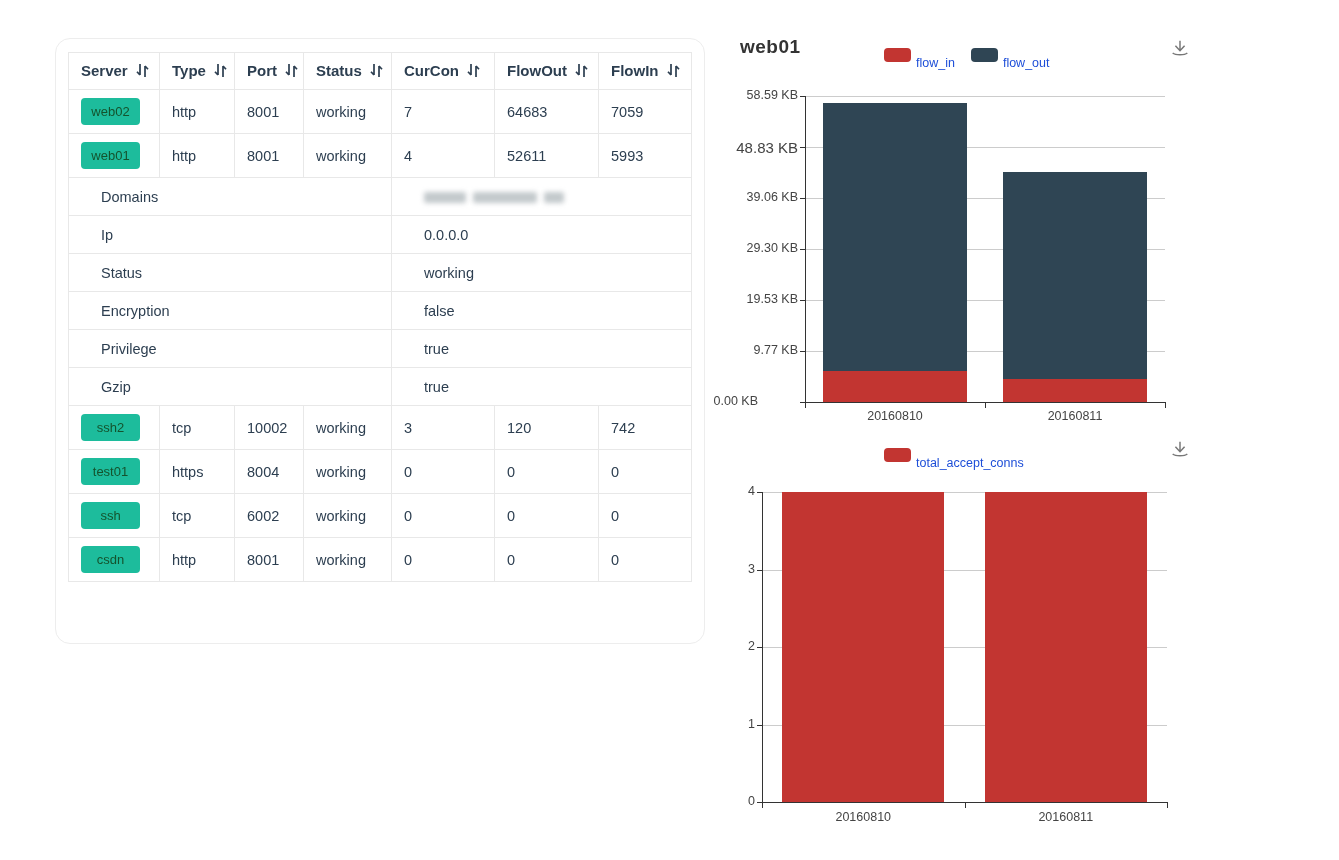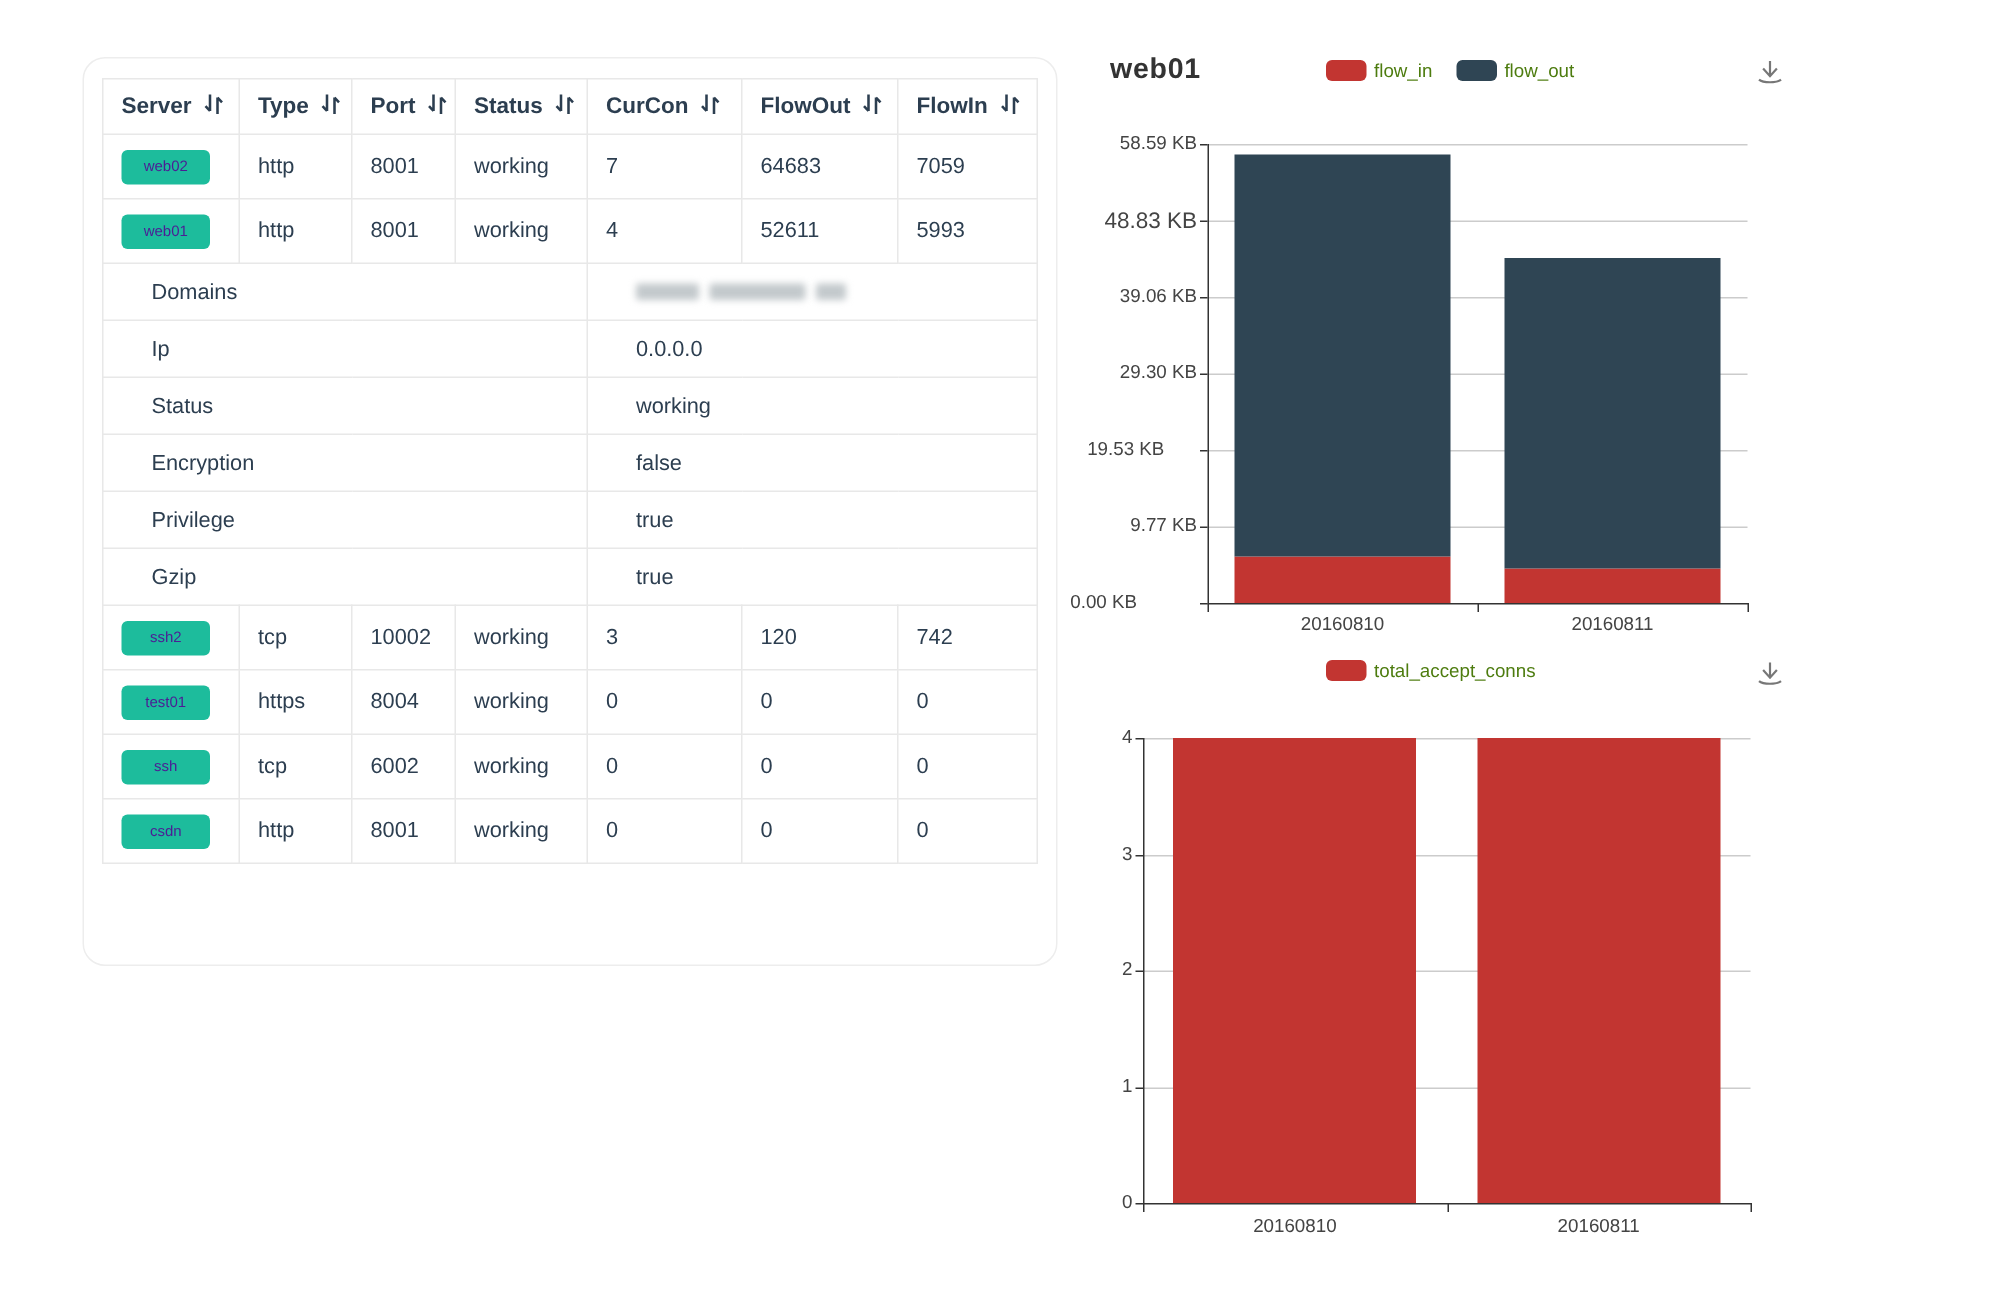--- a/index.html
+++ b/index.html
@@ -15,33 +15,33 @@
     padding:13px 12px;
   }
   table.srv { border-collapse:collapse; table-layout:fixed; width:623px; font-size:14.5px; color:#2c3e50; }
   table.srv th, table.srv td { border:1px solid #e8e8e8; padding:8px 12px; text-align:left; vertical-align:middle; overflow:hidden; white-space:nowrap; }
   table.srv th { font-size:15px; font-weight:bold; height:37px; }
   tr.srv-row td { height:43px; }
   tr.kv-head td { font-weight:bold; font-size:15px; height:39px; }
   tr.kv-row td { height:38px;padding-left:32px; }
   .srv-btn {
     display:inline-block; width:59px; padding:6px 0; text-align:center;
-    background:#1dbc9c; color:#4c1d95; font-size:10px; border-radius:4px; cursor:pointer;
+    background:#1dbc9c; color:#14532d; font-size:13px; border-radius:4px; cursor:pointer;
   }
   .sort-ic { display:inline-block; vertical-align:-2px; margin-left:8px; }
   .blob { display:inline-block; height:11px; background:#c3c9cc; border-radius:2px; filter:blur(2.5px); margin-right:7px; vertical-align:middle; }
   .blob.b1 { width:42px; } .blob.b2 { width:64px; } .blob.b3 { width:20px; }
   
   .chart-title { position:absolute; left:740px; top:36px; font-size:19px; font-weight:bold; color:#333; letter-spacing:0.5px; }
   .legend { position:absolute; display:flex; align-items:center; gap:16px; }
   #legend-0 { left:884px; top:40px; }
   #legend-1 { left:884px; top:440px; }
   .legend-item { display:inline-flex; align-items:center; gap:5px; cursor:pointer; }
   .legend-swatch { display:inline-block; width:27px; height:14px; border-radius:4px; }
-  .legend-label { font-size:12.5px; color:#4d7c0f; }
+  .legend-label { font-size:12.5px; color:#1d4ed8;margin-top:16px; }
   .dl-icon { position:absolute; cursor:pointer; }
   #dl-0 { left:1169px; top:37px; }
   #dl-1 { left:1169px; top:438px; }
 </style>
 </head>
 <body>
 
 <div class="page" id="page">
 
   <div class="card">
@@ -216,21 +216,21 @@
     <div style="position: absolute; left: 800px; top: 147px; width: 5px; height: 1px; background: rgb(51, 51, 51);"></div>
     <div style="position: absolute; left: 703px; top: 139px; width: 95px; text-align: right; font-size: 15px; color: rgb(68, 68, 68);">48.83 KB</div>
     <div style="position: absolute; left: 805px; top: 198px; width: 360px; height: 1px; background: rgb(204, 204, 204);"></div>
     <div style="position: absolute; left: 800px; top: 198px; width: 5px; height: 1px; background: rgb(51, 51, 51);"></div>
     <div style="position: absolute; left: 703px; top: 190px; width: 95px; text-align: right; font-size: 12.5px; color: rgb(68, 68, 68);">39.06 KB</div>
     <div style="position: absolute; left: 805px; top: 249px; width: 360px; height: 1px; background: rgb(204, 204, 204);"></div>
     <div style="position: absolute; left: 800px; top: 249px; width: 5px; height: 1px; background: rgb(51, 51, 51);"></div>
     <div style="position: absolute; left: 703px; top: 241px; width: 95px; text-align: right; font-size: 12.5px; color: rgb(68, 68, 68);">29.30 KB</div>
     <div style="position: absolute; left: 805px; top: 300px; width: 360px; height: 1px; background: rgb(204, 204, 204);"></div>
     <div style="position: absolute; left: 800px; top: 300px; width: 5px; height: 1px; background: rgb(51, 51, 51);"></div>
-    <div style="position: absolute; left: 703px; top: 292px; width: 95px; text-align: center; font-size: 12.5px; color: rgb(68, 68, 68);">19.53 KB</div>
+    <div style="position: absolute; left: 703px; top: 292px; width: 95px; text-align: right; font-size: 12.5px; color: rgb(68, 68, 68);">19.53 KB</div>
     <div style="position: absolute; left: 805px; top: 351px; width: 360px; height: 1px; background: rgb(204, 204, 204);"></div>
     <div style="position: absolute; left: 800px; top: 351px; width: 5px; height: 1px; background: rgb(51, 51, 51);"></div>
     <div style="position: absolute; left: 703px; top: 343px; width: 95px; text-align: right; font-size: 12.5px; color: rgb(68, 68, 68);">9.77 KB</div>
     <div style="position: absolute; left: 800px; top: 402px; width: 5px; height: 1px; background: rgb(51, 51, 51);"></div>
     <div style="position: absolute; left: 663px; top: 394px; width: 95px; text-align: right; font-size: 12.5px; color: rgb(68, 68, 68);">0.00 KB</div>
     <div style="position: absolute; left: 805px; top: 96px; width: 1px; height: 306px; background: rgb(51, 51, 51);"></div>
     <div style="position: absolute; left: 823px; top: 371px; width: 144px; height: 31px; background: rgb(194, 53, 49);"></div>
     <div style="position: absolute; left: 823px; top: 103px; width: 144px; height: 268px; background: rgb(47, 69, 84);"></div>
     <div style="position: absolute; left: 985px; top: 402px; width: 1px; height: 6px; background: rgb(51, 51, 51);"></div>
     <div style="position: absolute; left: 805px; top: 409px; width: 180px; text-align: center; font-size: 12.5px; color: rgb(68, 68, 68);">20160810</div>

